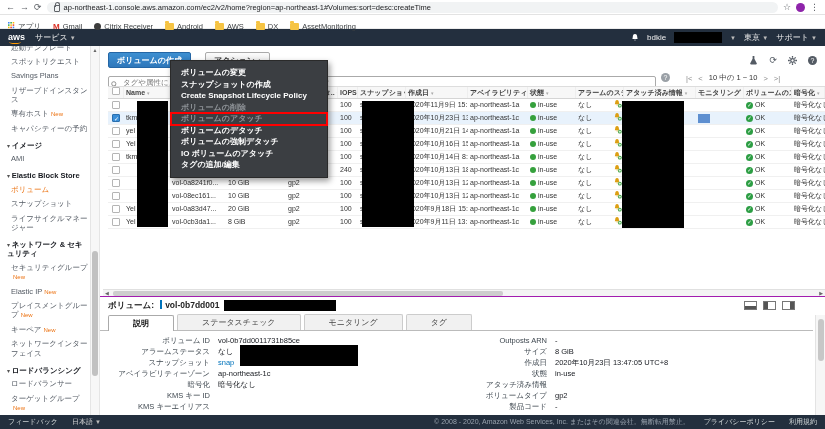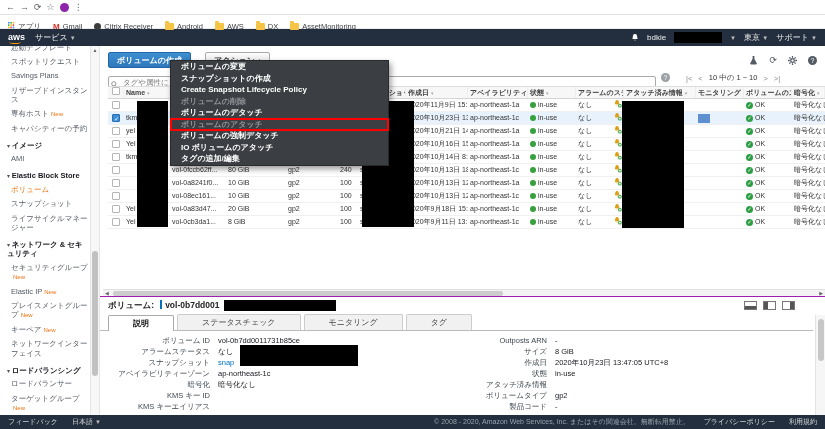--- a/index.html
+++ b/index.html
@@ -76,21 +76,21 @@
   .td { font-size:7px; color:#333; line-height:12px; padding:0 2px; white-space:nowrap; overflow:hidden; display:flex; align-items:center; gap:2px; }
   .cb { width:8px; height:8px; border:1px solid #b5b5b5; border-radius:1px; background:#fff; margin:auto; }
   .cb.on { background:#3b8fd8; border-color:#2a6fae; position:relative; }
   .cb.on:after { content:"✓"; color:#fff; font-size:6px; position:absolute; left:1px; top:-2px; }
   .dot { width:6px; height:6px; border-radius:50%; background:#36a13d; display:inline-block; }
   .okc { width:7px; height:7px; border-radius:50%; background:#2d9e44; color:#fff; font-size:5.5px; text-align:center; line-height:7px; display:inline-block; }
   .mon-sq { width:12px; height:9px; background:#5e8fd0; }
   .alarm-cell { justify-content:space-between; }
 
   
-  .menu { position:absolute; left:70px; top:14px; width:219px; background:#3b3e42; border:1px solid #2a2a2a; box-shadow:2px 3px 6px rgba(0,0,0,.4); z-index:20; padding:0 0; }
+  .menu { position:absolute; left:70px; top:14px; width:158px; background:#3b3e42; border:1px solid #2a2a2a; box-shadow:2px 3px 6px rgba(0,0,0,.4); z-index:20; padding:6px 0; }
   .menu-item { font-size:8px; font-weight:bold; color:#fff; padding:0 10px; height:11.5px; line-height:11.5px; white-space:nowrap; cursor:pointer; }
   .menu-item.dis { color:#8f9398; cursor:default; }
   .menu-item.hl { outline:2px solid #ff0000; outline-offset:-1px; }
 
   .redact { position:absolute; background:#000; z-index:5; }
 
   
   .hscroll { position:absolute; left:3px; right:0; top:243px; height:7px; background:#f4f4f4; border-top:1px solid #e0e0e0; z-index:1; }
   .hscroll .la,.hscroll .ra { position:absolute; top:0; font-size:5px; color:#666; line-height:7px; }
   .hscroll .la { left:2px; } .hscroll .ra { right:2px; }
@@ -131,20 +131,24 @@
   .footer .copy { margin-left:auto; color:#98a2ad; }
   .footer a { color:#d5dbdb; text-decoration:none; }
 </style>
 </head>
 <body>
 
 <div class="chrome">
   <span class="nav-ic">←</span>
   <span class="nav-ic">→</span>
   <span class="nav-ic">⟳</span>
+  <div class="urlbar">
+    <span class="lock"></span>
+    <span class="url-text">ap-northeast-1.console.aws.amazon.com/ec2/v2/home?region=ap-northeast-1#Volumes:sort=desc:createTime</span>
+  </div>
   <span class="star">☆</span>
   <span class="avatar"></span>
   <span class="nav-ic">⋮</span>
 </div>
 
 <div class="bookmarks" id="bookmarks">
     <div class="bm">
       <div><svg width="7" height="7" viewBox="0 0 9 9">
           <rect x="0" y="0" width="2" height="2" fill="#4285f4"></rect>
           <rect x="3" y="0" width="2" height="2" fill="#34a853"></rect>
@@ -615,22 +619,22 @@
 
     <div class="redact" style="left:37px;top:55px;width:31px;height:126px;"></div>
     <div class="redact" style="left:262px;top:55px;width:52px;height:126px;"></div>
     <div class="redact" style="left:522px;top:55px;width:62px;height:127px;"></div>
 
     <div class="menu" id="menu">
         <div class="menu-item">ボリュームの変更</div>
         <div class="menu-item">スナップショットの作成</div>
         <div class="menu-item">Create Snapshot Lifecycle Policy</div>
         <div class="menu-item dis">ボリュームの削除</div>
+        <div class="menu-item dis hl">ボリュームのアタッチ</div>
         <div class="menu-item">ボリュームのデタッチ</div>
-        <div class="menu-item dis hl">ボリュームのアタッチ</div>
         <div class="menu-item">ボリュームの強制デタッチ</div>
         <div class="menu-item">IO ボリュームのアタッチ</div>
         <div class="menu-item">タグの追加/編集</div>
       </div>
 
     <div class="hscroll">
       <span class="la">◀</span>
       <div class="h-thumb"></div>
       <span class="ra">▶</span>
     </div>

